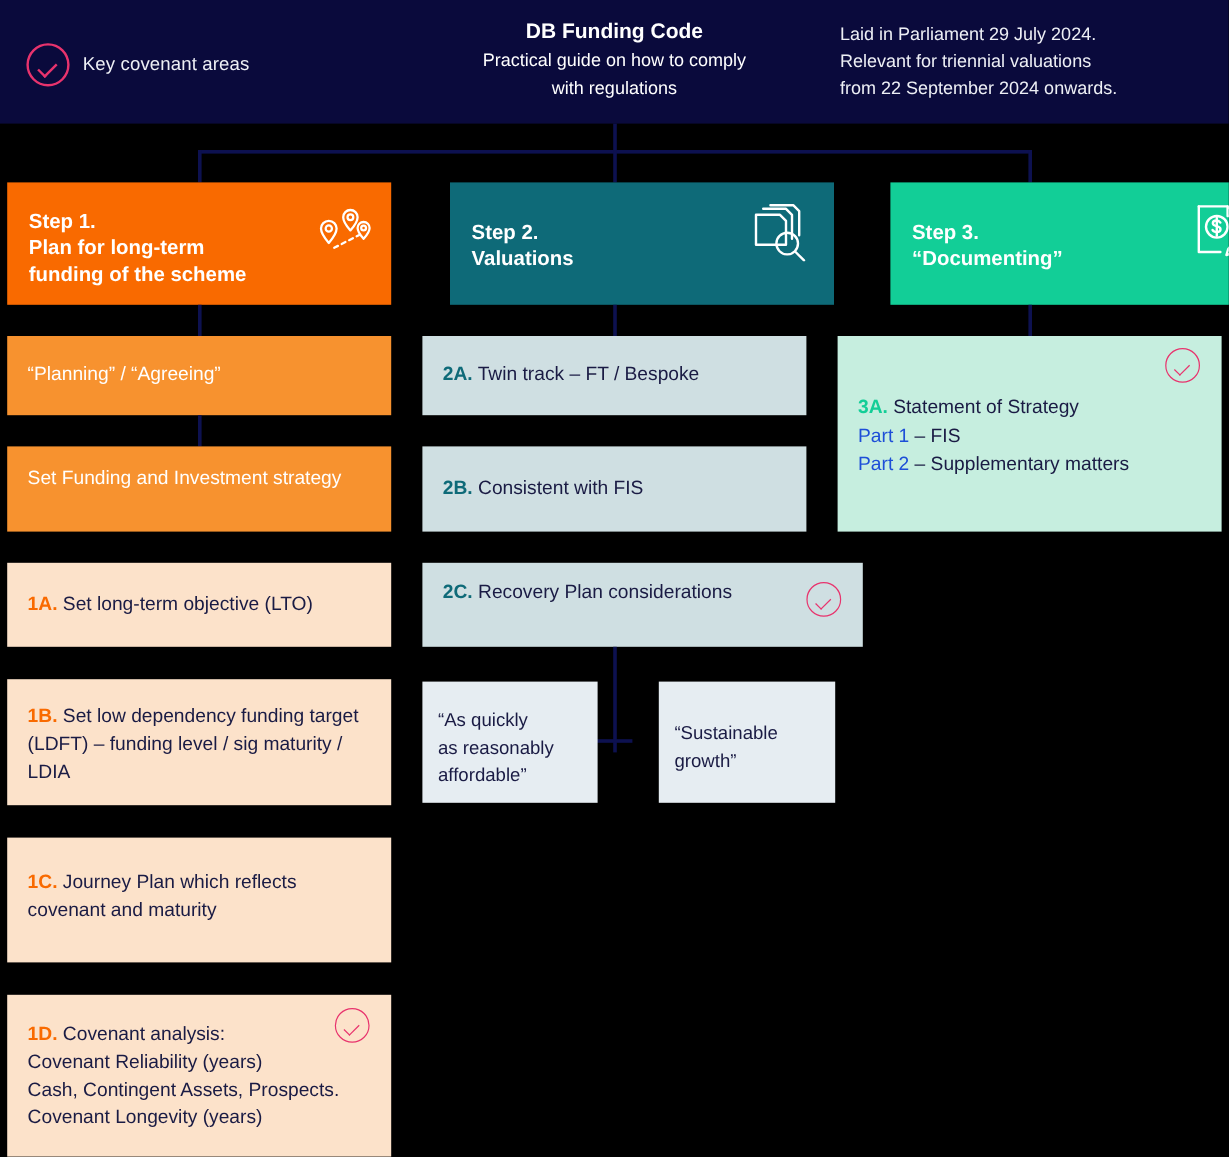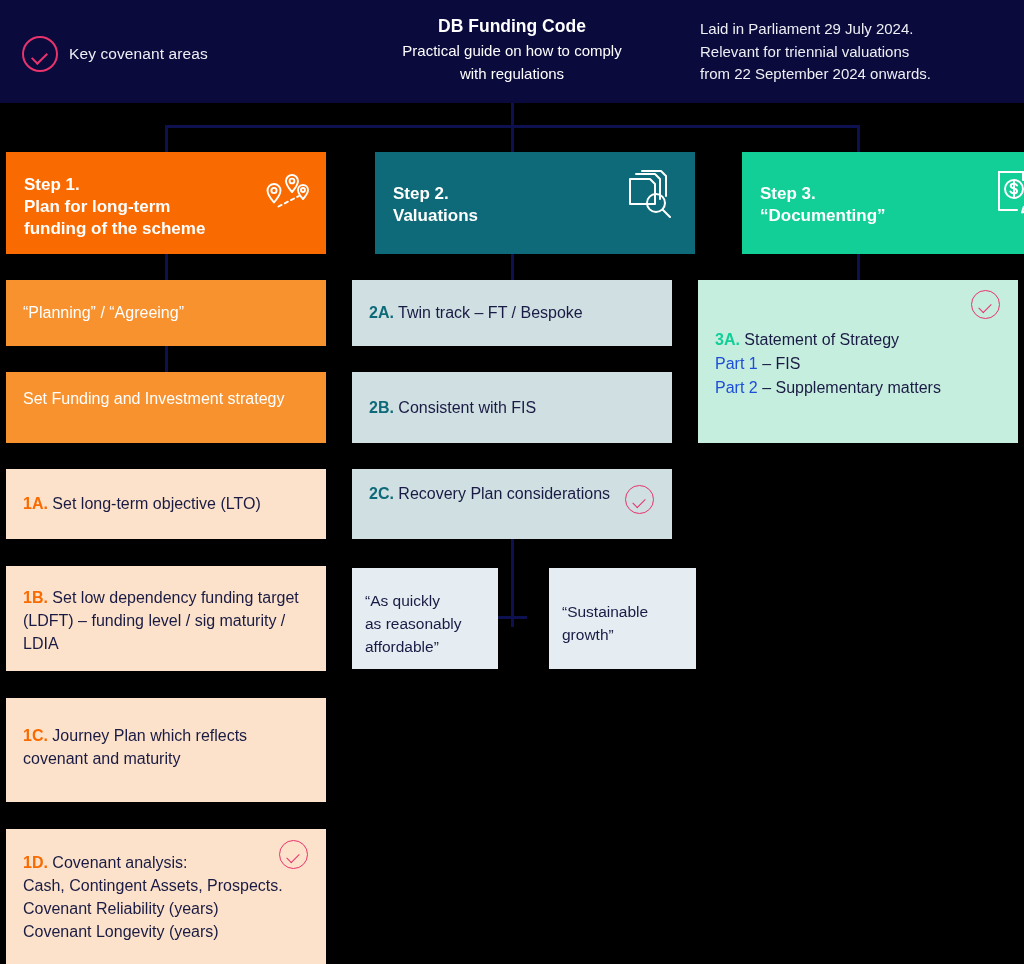--- a/index.html
+++ b/index.html
@@ -154,22 +154,22 @@
     <span>Journey Plan which reflects covenant and maturity</span>
   </div>
 </div>
 
 <div class="box c1-lite" style="left:6px;top:829px;width:320px;height:135px;">
   <div class="txt" style="top:22px;">
     <div>
       <span class="k-orange">1D.</span>
       <span>Covenant analysis:</span>
     </div>
+    <div>Covenant Reliability (years)</div>
     <div>Cash, Contingent Assets, Prospects.</div>
-    <div>Covenant Reliability (years)</div>
     <div>Covenant Longevity (years)</div>
   </div>
   <span class="tick sm badge" style="right:18px;top:11px;"></span>
 </div>
 
 <div class="box step c2-head" style="left:352px;top:152px;width:320px;height:102px;">
   <div class="txt" style="top:31px;">
     <div>Step 2.</div>
     <div>Valuations</div>
   </div>
@@ -193,21 +193,21 @@
   </div>
 </div>
 
 <div class="box c2-mid" style="left:352px;top:372px;width:320px;height:71px;">
   <div class="txt" style="top:24px;">
     <span class="k-teal">2B.</span>
     <span>Consistent with FIS</span>
   </div>
 </div>
 
-<div class="box c2-mid" style="left:352px;top:469px;width:320px;height:70px;">
+<div class="box c2-mid" style="left:352px;top:469px;width:367px;height:70px;">
   <div class="txt" style="top:13px;">
     <span class="k-teal">2C.</span>
     <span>Recovery Plan considerations</span>
   </div>
   <span class="tick sm badge" style="right:18px;top:16px;"></span>
 </div>
 
 <div class="ln vln" style="left:511px;top:539px;height:88px;"></div>
 <div class="ln hln" style="left:497px;top:616px;width:30px;"></div>
 

